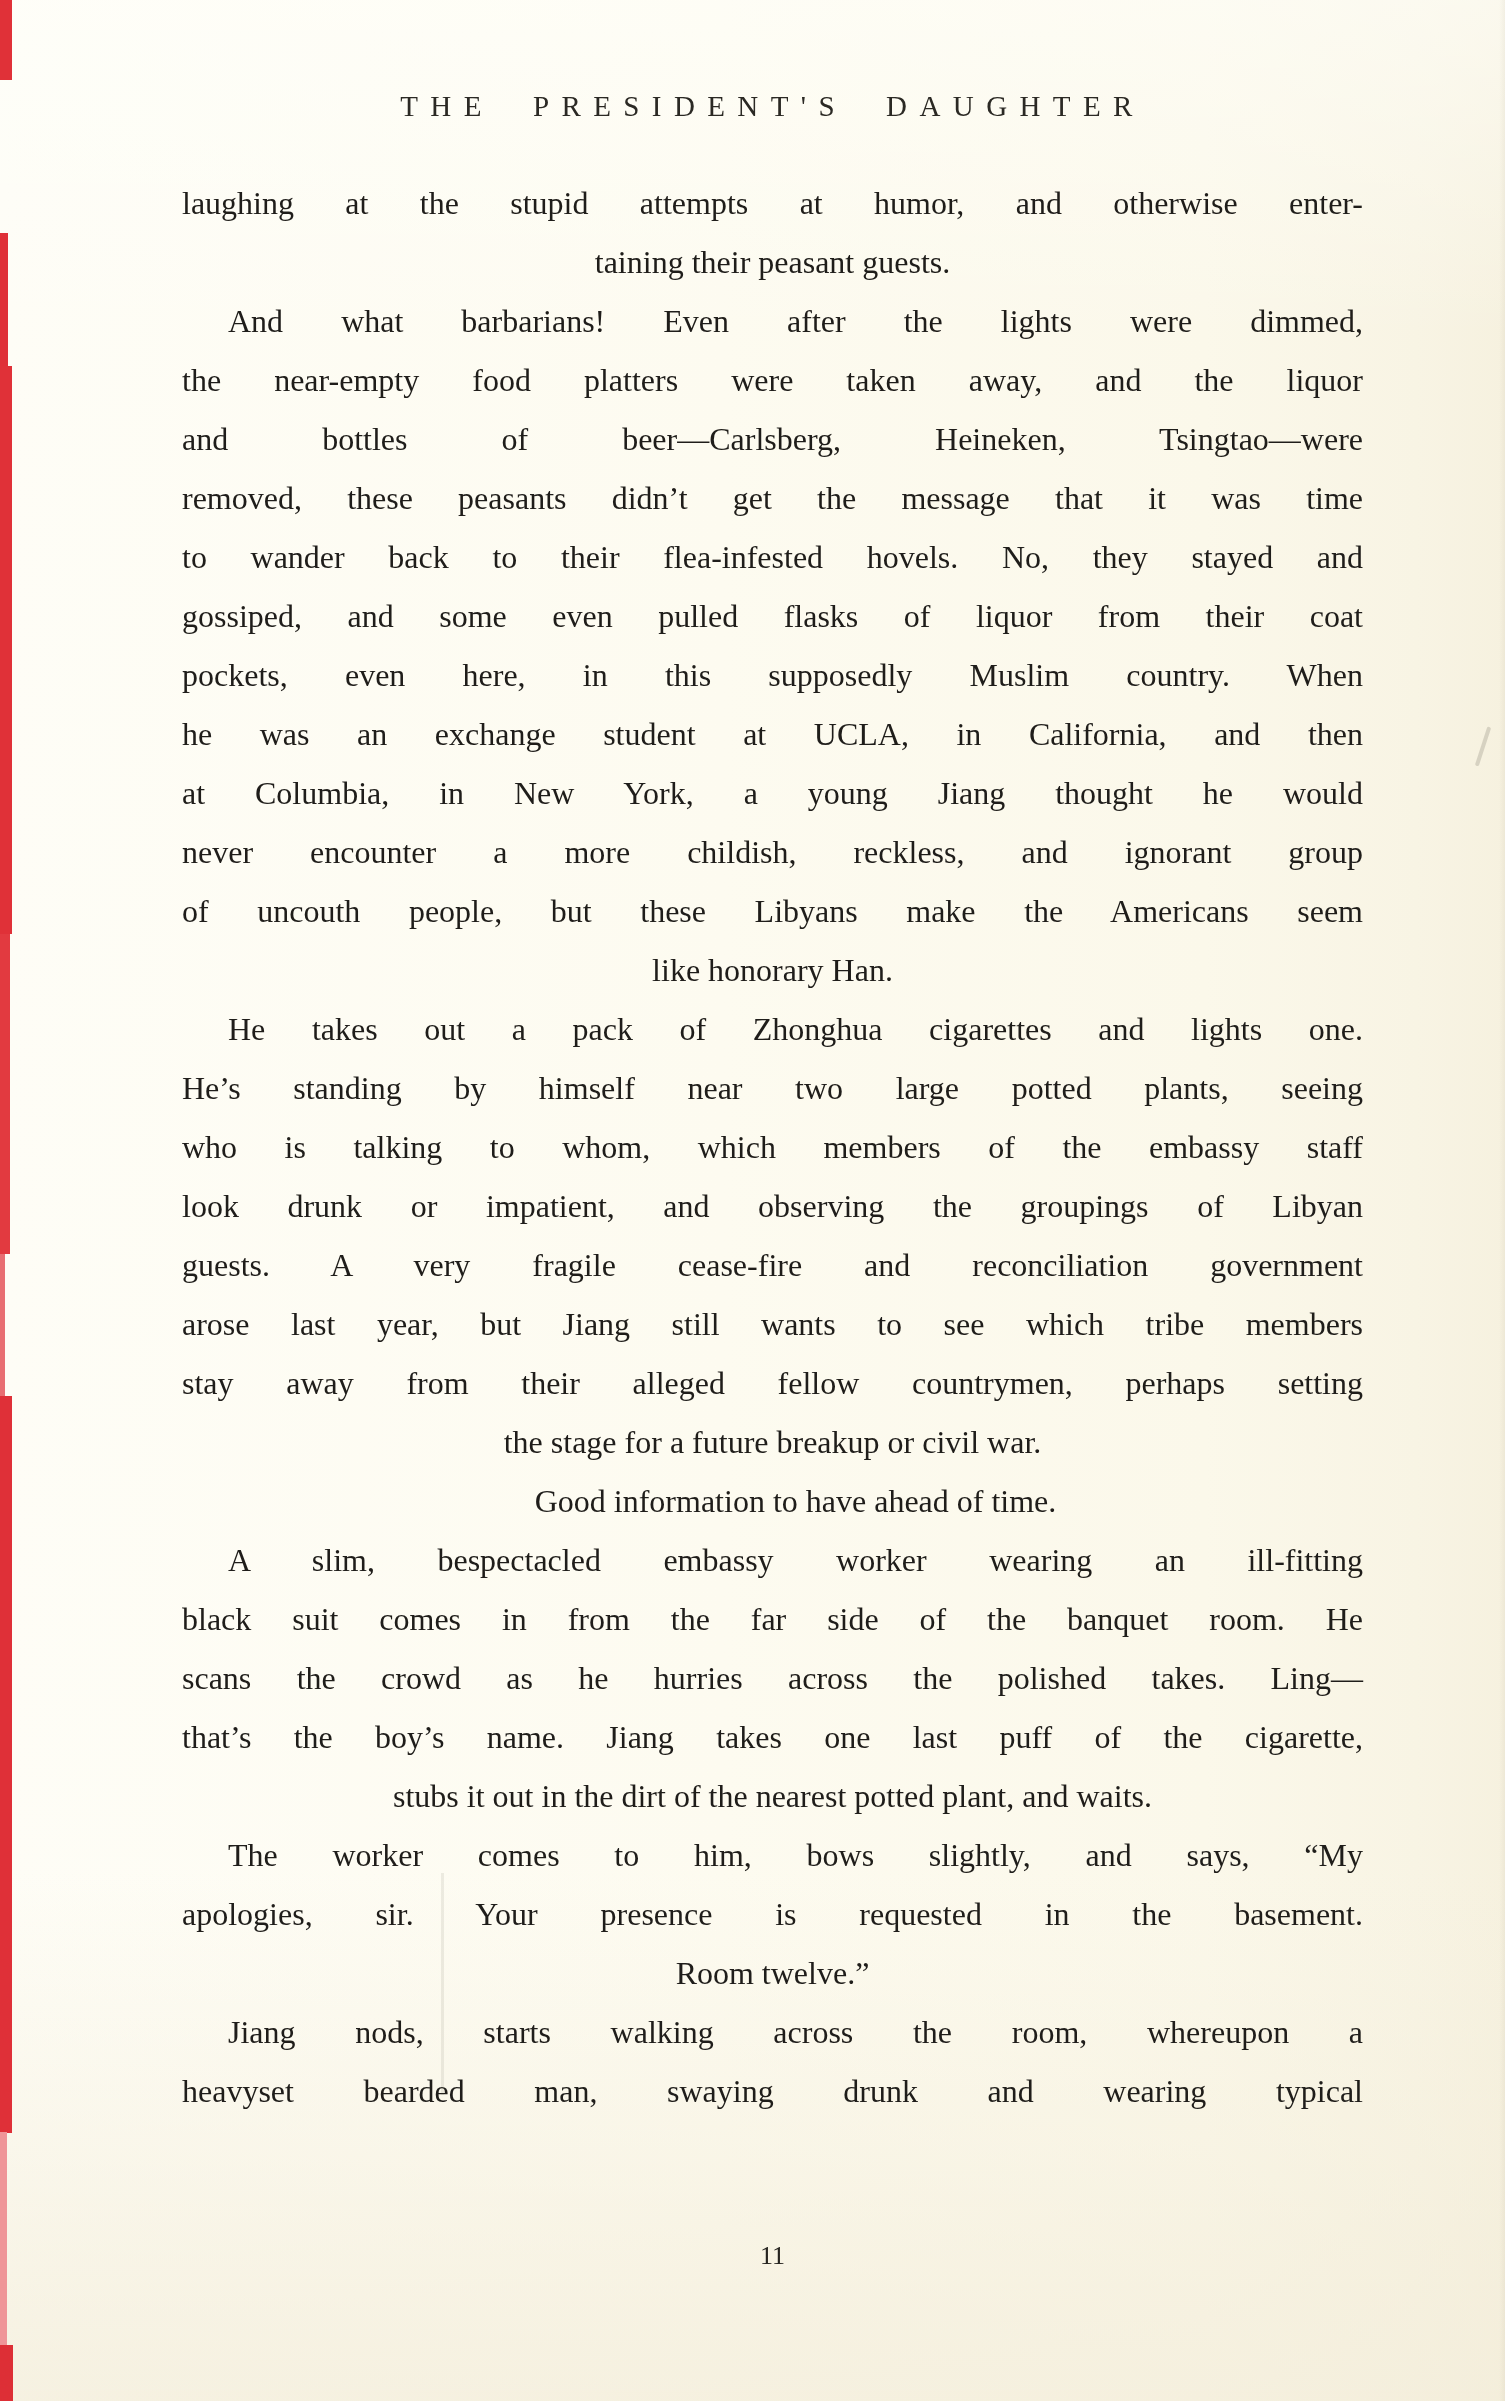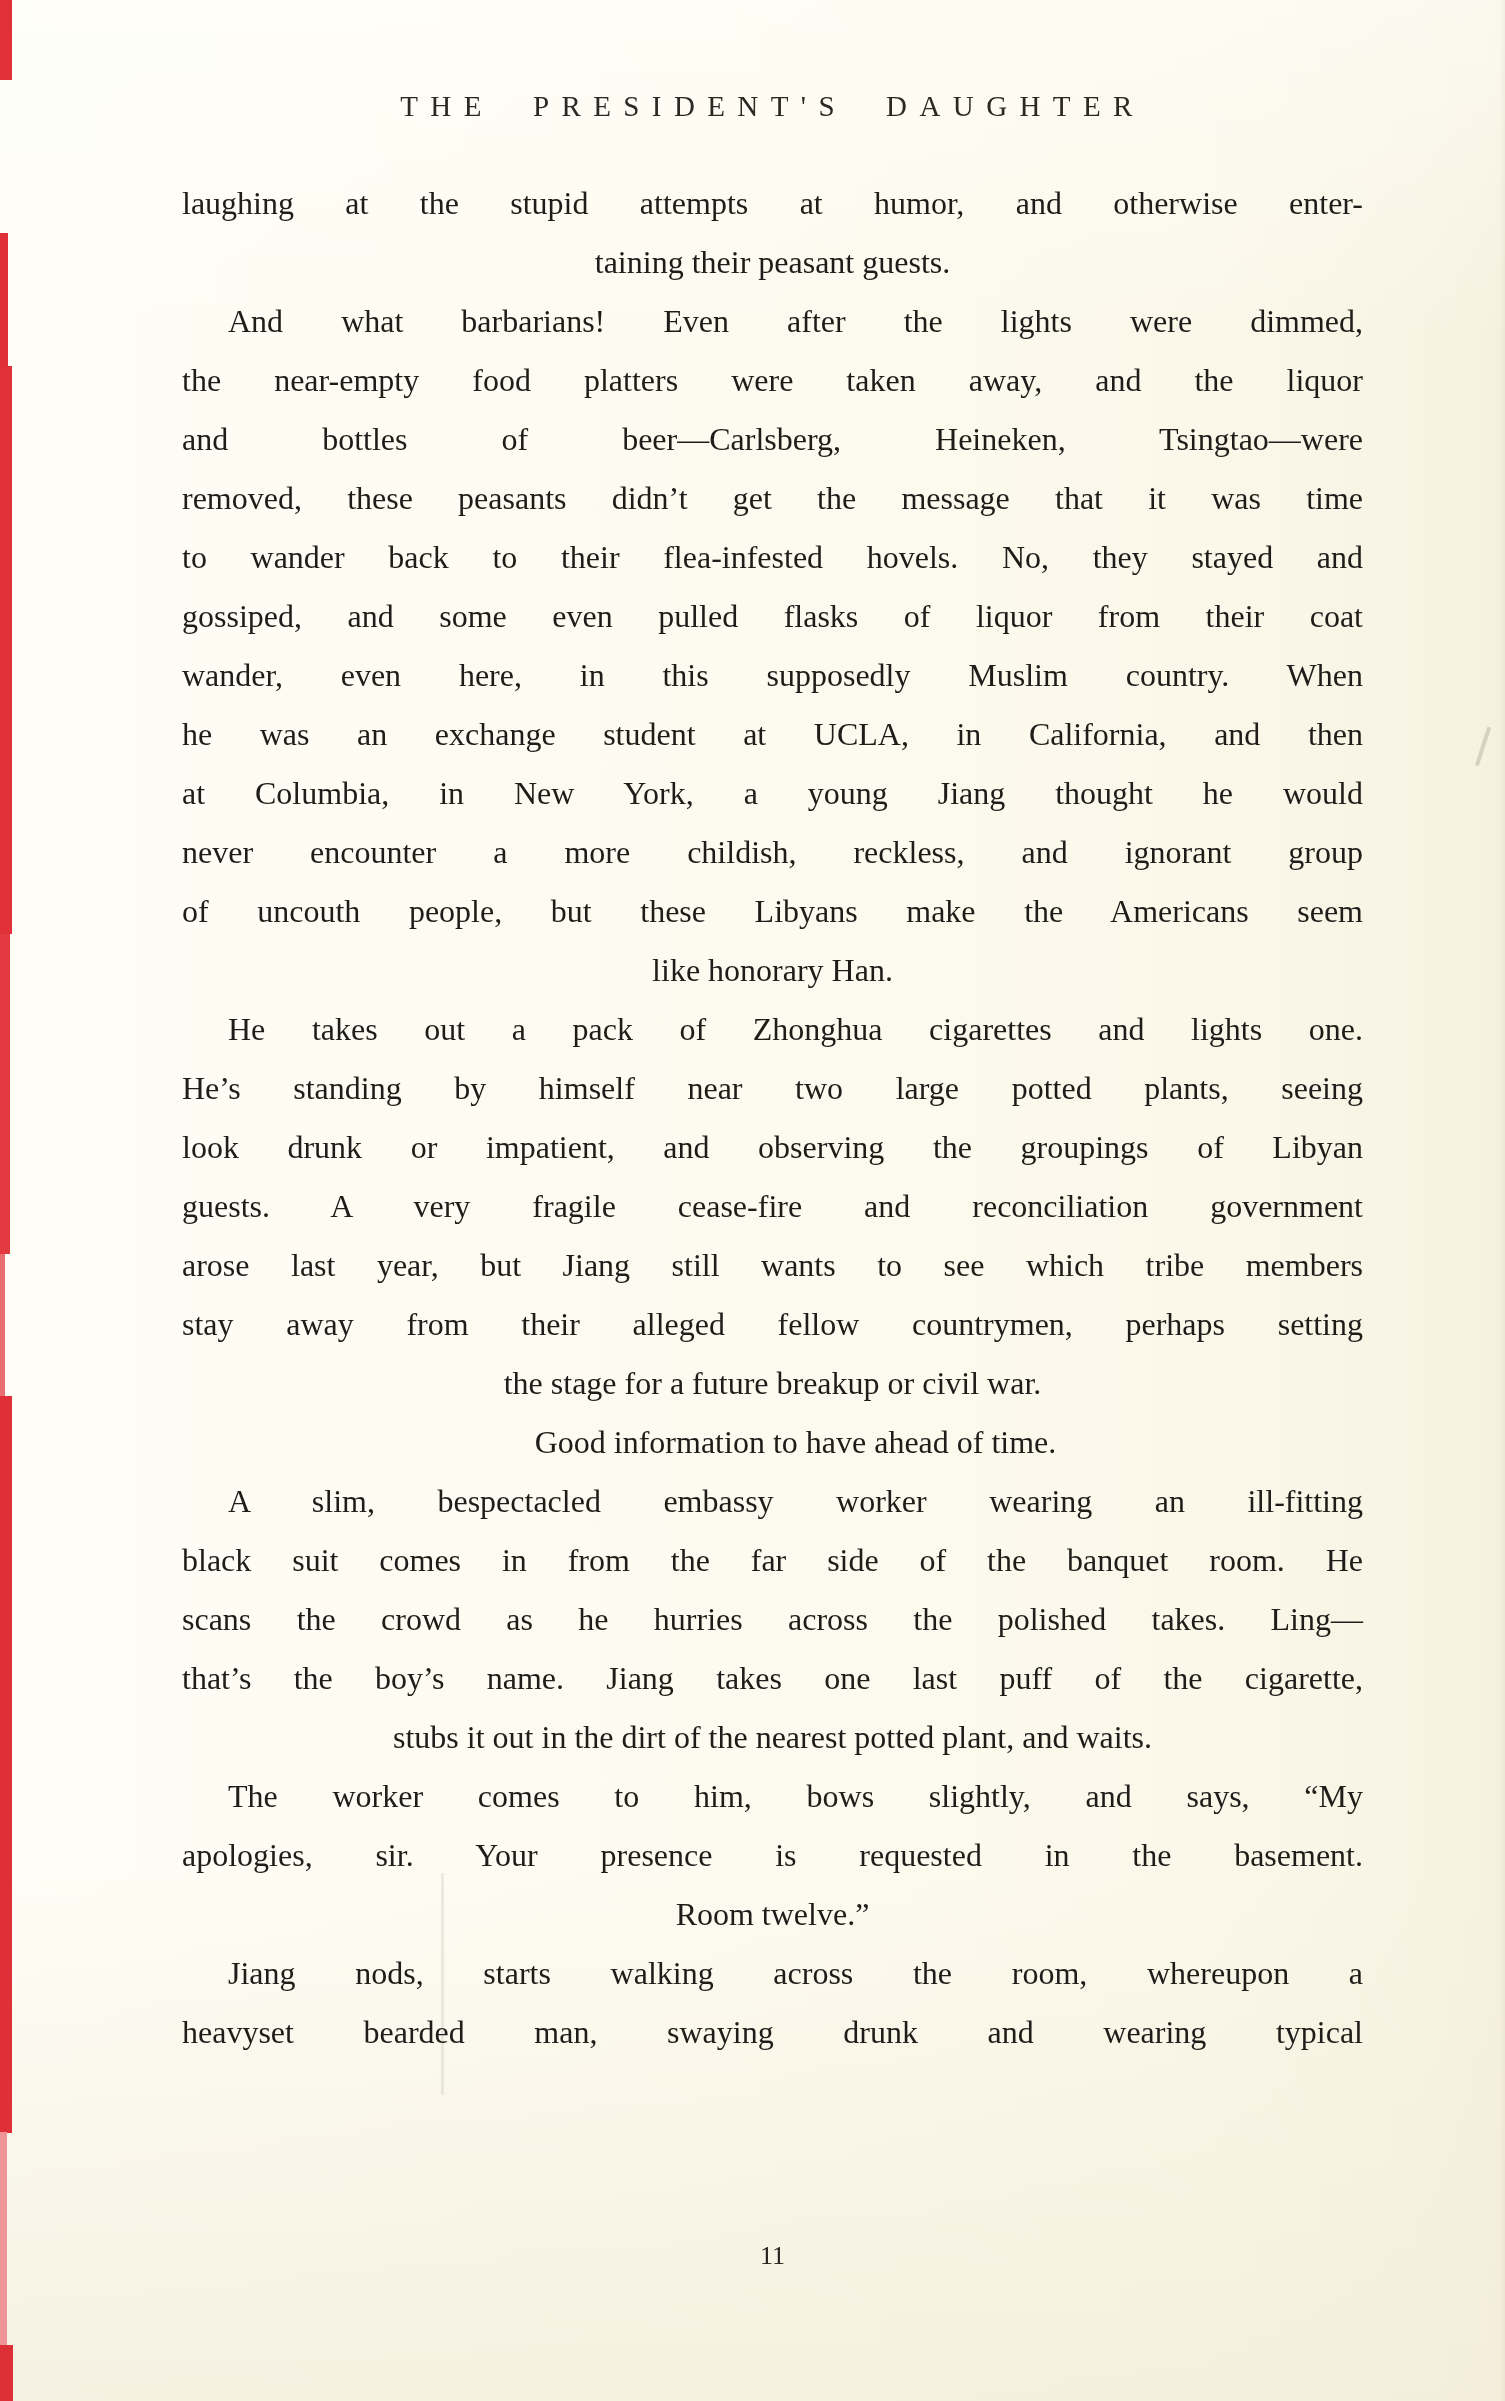--- a/index.html
+++ b/index.html
@@ -89,30 +89,31 @@
         <span class="line jl">laughing at the stupid attempts at humor, and otherwise enter-</span>
         <span class="line">taining their peasant guests.</span>
       </p>
       <p class="para">
         <span class="line jl ind">And what barbarians! Even after the lights were dimmed,</span>
         <span class="line jl">the near-empty food platters were taken away, and the liquor</span>
         <span class="line jl">and bottles of beer—Carlsberg, Heineken, Tsingtao—were</span>
         <span class="line jl">removed, these peasants didn’t get the message that it was time</span>
         <span class="line jl">to wander back to their flea-infested hovels. No, they stayed and</span>
         <span class="line jl">gossiped, and some even pulled flasks of liquor from their coat</span>
-        <span class="line jl">wander, even here, in this supposedly Muslim country. When</span>
+        <span class="line jl">pockets, even here, in this supposedly Muslim country. When</span>
         <span class="line jl">he was an exchange student at UCLA, in California, and then</span>
         <span class="line jl">at Columbia, in New York, a young Jiang thought he would</span>
         <span class="line jl">never encounter a more childish, reckless, and ignorant group</span>
         <span class="line jl">of uncouth people, but these Libyans make the Americans seem</span>
         <span class="line">like honorary Han.</span>
       </p>
       <p class="para">
         <span class="line jl ind">He takes out a pack of Zhonghua cigarettes and lights one.</span>
         <span class="line jl">He’s standing by himself near two large potted plants, seeing</span>
+        <span class="line jl">who is talking to whom, which members of the embassy staff</span>
         <span class="line jl">look drunk or impatient, and observing the groupings of Libyan</span>
         <span class="line jl">guests. A very fragile cease-fire and reconciliation government</span>
         <span class="line jl">arose last year, but Jiang still wants to see which tribe members</span>
         <span class="line jl">stay away from their alleged fellow countrymen, perhaps setting</span>
         <span class="line">the stage for a future breakup or civil war.</span>
       </p>
       <p class="para">
         <span class="line ind">Good information to have ahead of time.</span>
       </p>
       <p class="para">

